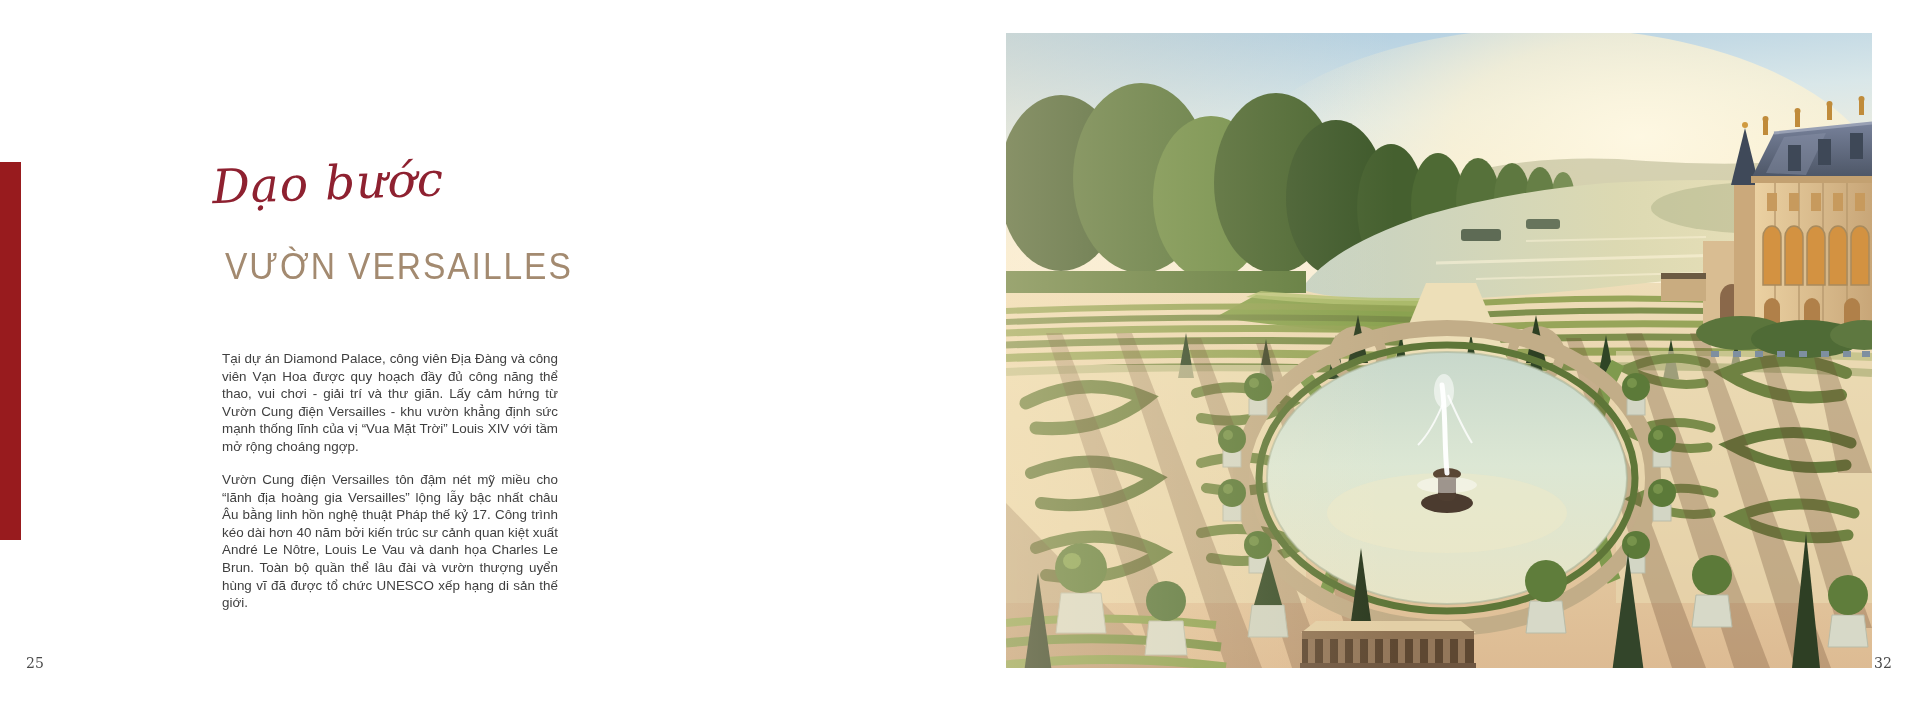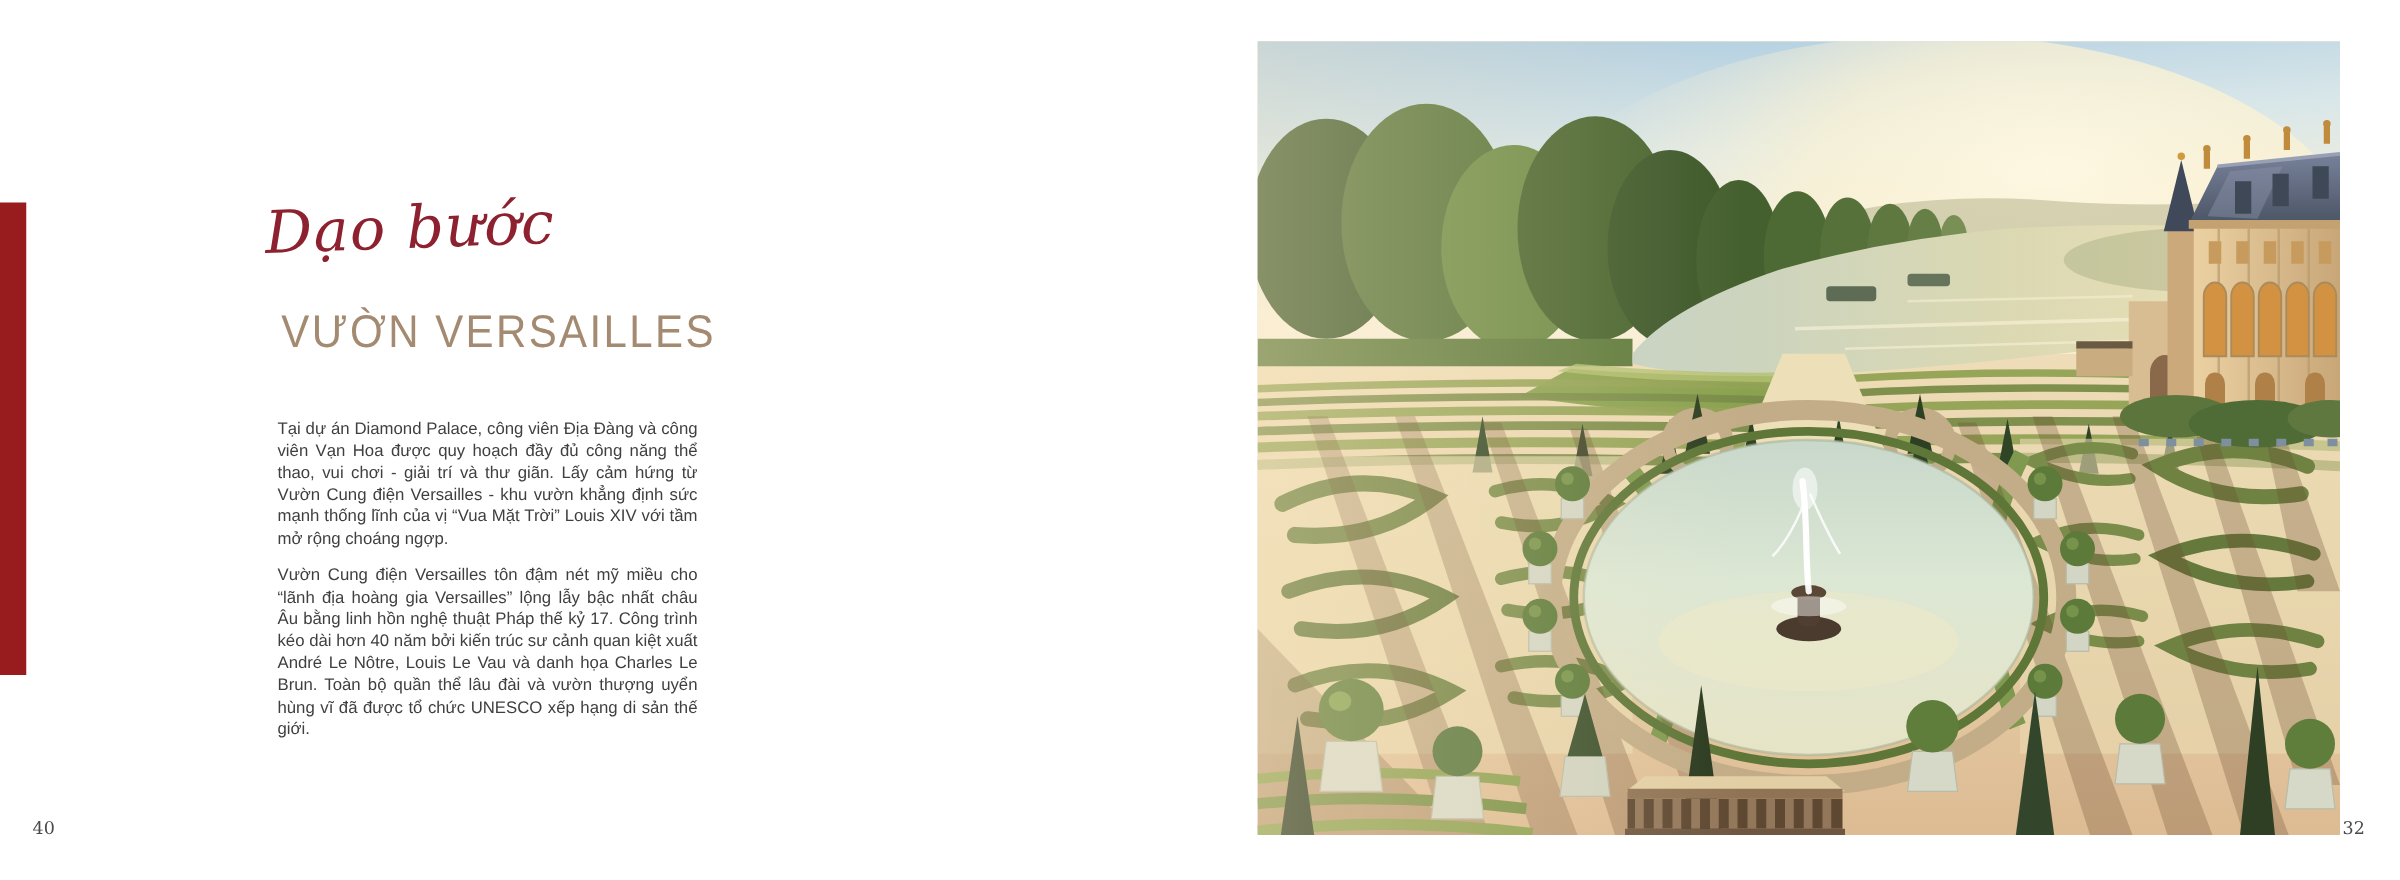--- a/index.html
+++ b/index.html
@@ -20,21 +20,21 @@
     font-family:"Liberation Sans", sans-serif;
     font-size:35px;font-weight:400;color:#A38A70;
     letter-spacing:2px;white-space:nowrap;
     transform:scale(0.96,1.05);transform-origin:left top;
   }
   .body-copy{
     position:absolute;left:222px;top:334px;width:336px;
     font-size:13.4px;line-height:1.31;color:#3F3F3F;
     text-align:justify;
   }
-  .body-copy p{margin:0 0 12px 0;}
+  .body-copy p{margin:16px 0 12px 0;}
 
   .page-num{
     position:absolute;font-family:"DejaVu Serif", serif;
     font-size:14px;color:#4A4A4A;
   }
   .page-num.left{left:26px;top:655px;}
   .page-num.right{left:1874px;top:655px;}
 
   .photo{
     position:absolute;left:1006px;top:33px;width:866px;height:635px;
@@ -51,21 +51,21 @@
 
   <div class="article">
     <div class="script-title">Dạo bước</div>
     <div class="main-title">VƯỜN VERSAILLES</div>
     <div class="body-copy">
       <p>Tại dự án Diamond Palace, công viên Địa Đàng và công viên Vạn Hoa được quy hoạch đầy đủ công năng thể thao, vui chơi - giải trí và thư giãn. Lấy cảm hứng từ Vườn Cung điện Versailles - khu vườn khẳng định sức mạnh thống lĩnh của vị “Vua Mặt Trời” Louis XIV với tầm mở rộng choáng ngợp.</p>
       <p>Vườn Cung điện Versailles tôn đậm nét mỹ miều cho “lãnh địa hoàng gia Versailles” lộng lẫy bậc nhất châu Âu bằng linh hồn nghệ thuật Pháp thế kỷ 17. Công trình kéo dài hơn 40 năm bởi kiến trúc sư cảnh quan kiệt xuất André Le Nôtre, Louis Le Vau và danh họa Charles Le Brun. Toàn bộ quần thể lâu đài và vườn thượng uyển hùng vĩ đã được tổ chức UNESCO xếp hạng di sản thế giới.</p>
     </div>
   </div>
 
-  <div class="page-num left">40</div>
+  <div class="page-num left">25</div>
   <div class="page-num right">32</div>
 
   <div class="photo">
     <svg viewBox="0 0 866 635" preserveAspectRatio="none">
       <defs>
         <linearGradient id="g-sky" x1="0" y1="0" x2="0.25" y2="1">
           <stop offset="0" stop-color="#A9C9DF"></stop>
             <stop offset="0.38" stop-color="#D9E7E9"></stop>
           <stop offset="0.68" stop-color="#F7EFDA"></stop>
             <stop offset="1" stop-color="#FBEED6"></stop>

